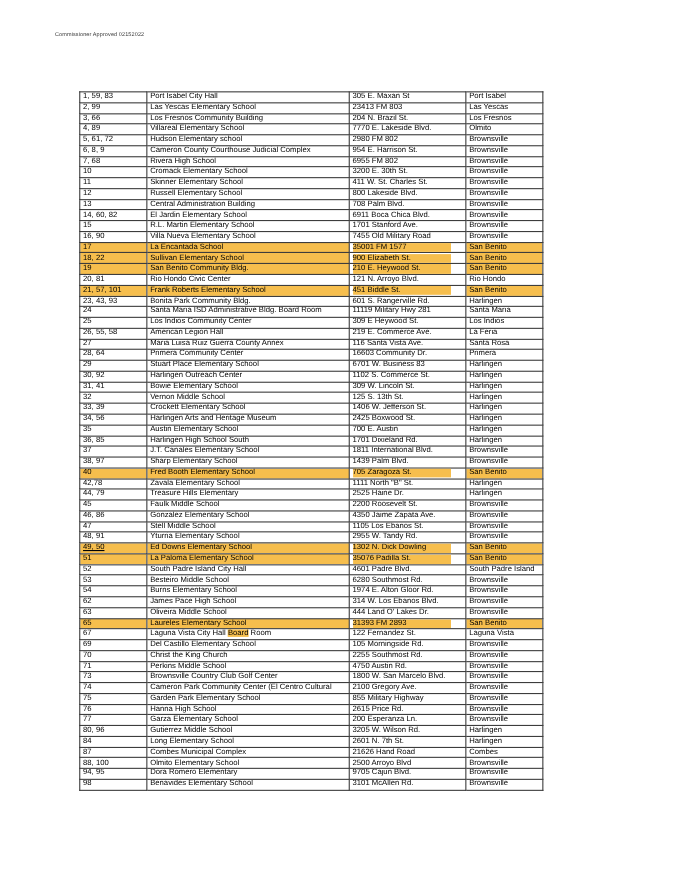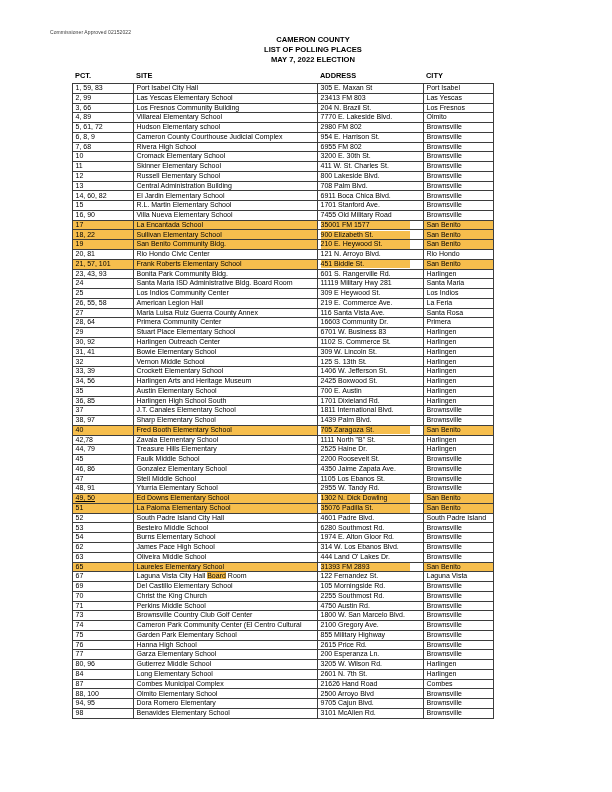--- a/index.html
+++ b/index.html
@@ -44,32 +44,21 @@
   tr.u td.pct{text-decoration:underline;}
   .hlword{background:var(--hl,#F6BE4D);}
 </style>
 </head>
 <body>
 
 <div class="page">
 
   <div class="approved">Commissioner Approved 02152022</div>
 
-  <div class="titles">
-    <div>CAMERON COUNTY</div>
-    <div>LIST OF POLLING PLACES</div>
-    <div>MAY 7, 2022 ELECTION</div>
-  </div>
-
-  <div class="colhead">
-    <span class="c0">PCT.</span>
-    <span class="c1">SITE</span>
-    <span class="c2">ADDRESS</span>
-    <span class="c3">CITY</span>
-  </div>
+
 
   <table class="polling">
     <colgroup>
       <col class="c0">
         <col class="c1">
         <col class="c2">
         <col class="c3">
     </colgroup>
     <tbody id="rows">
         <tr>

